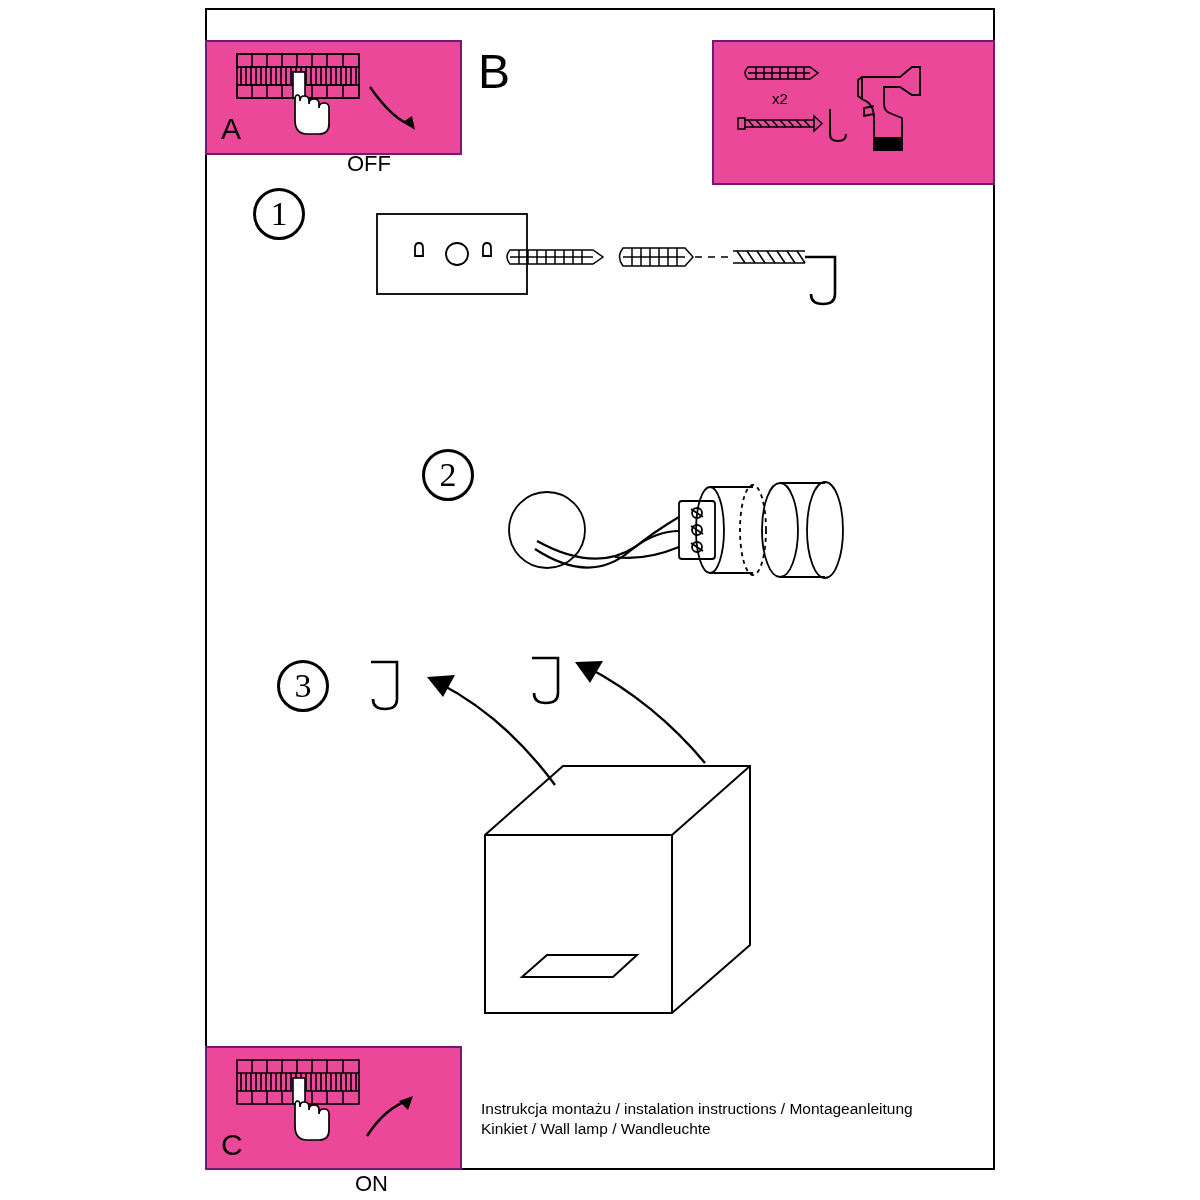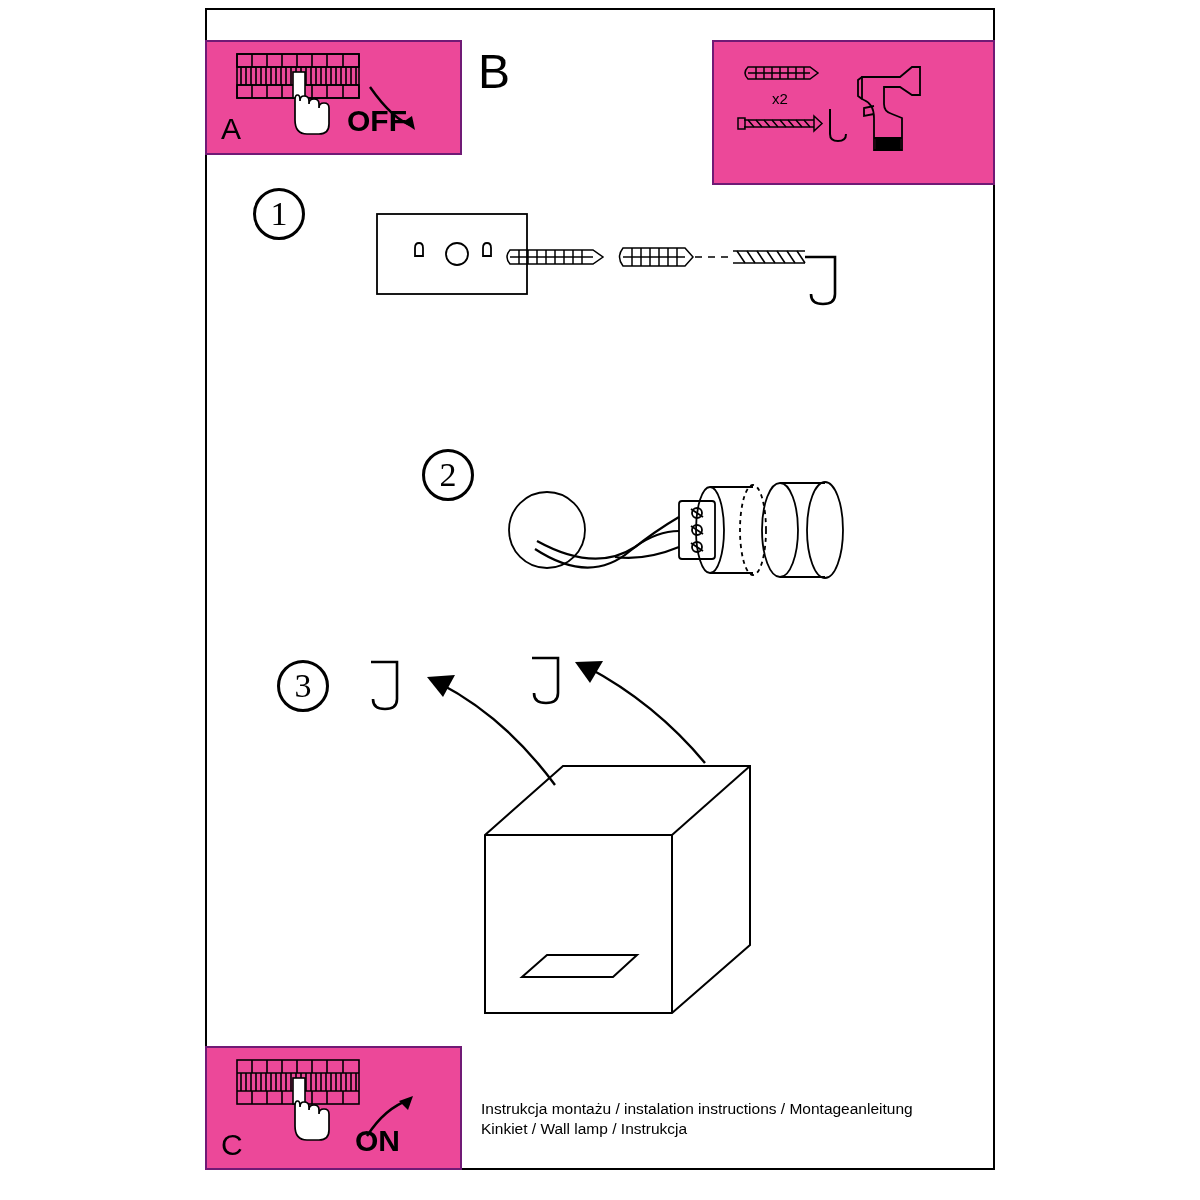--- a/index.html
+++ b/index.html
@@ -64,23 +64,24 @@
   }
   .big-b {
     position: absolute;
     left: 478px;
     top: 44px;
     font-size: 48px;
     font-family: "Liberation Sans", sans-serif;
   }
   .onoff {
     position: absolute;
-    font-size: 30px;
-    font-weight: bold;
-    font-family: "Liberation Sans", sans-serif;
+    font-size: 22px;
+    font-weight: normal;
+    font-family: "Liberation Sans", sans-serif;
+    margin-top: 47px;
   }
   .step-circle {
     position: absolute;
     width: 52px;
     height: 52px;
     border: 3px solid #000;
     border-radius: 50%;
     box-sizing: border-box;
     display: flex;
     align-items: center;
@@ -380,15 +381,15 @@
       <g fill="none" stroke="#000" stroke-width="2.4">
         <path d="M160 88 Q178 60 202 52"></path>
       </g>
       <polygon points="206,48 201,62 192,53" fill="#000"></polygon>
     </svg>
     <span class="panel-letter" style="left:14px; top:82px;">C</span>
     <span class="onoff" style="left:148px; top:76px;">ON</span>
   </div>
 
   <span class="caption" style="left:481px; top:1097px;text-align:center;">Instrukcja montażu / instalation instructions / Montageanleitung</span>
-  <span class="caption" style="left:481px; top:1117px;">Kinkiet / Wall lamp / Instrukcja</span>
+  <span class="caption" style="left:481px; top:1117px;">Kinkiet / Wall lamp / Wandleuchte</span>
 
 </div>
 
 </body></html>

